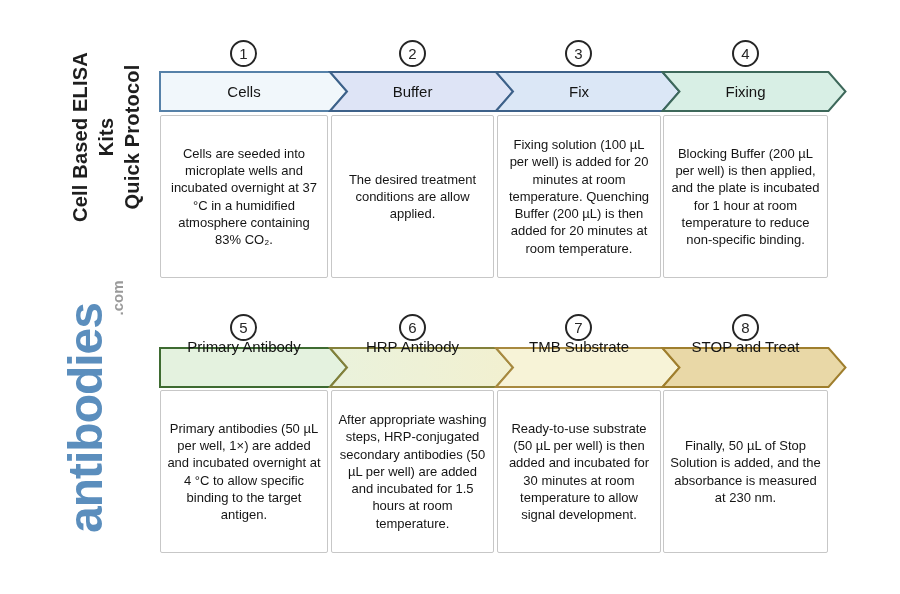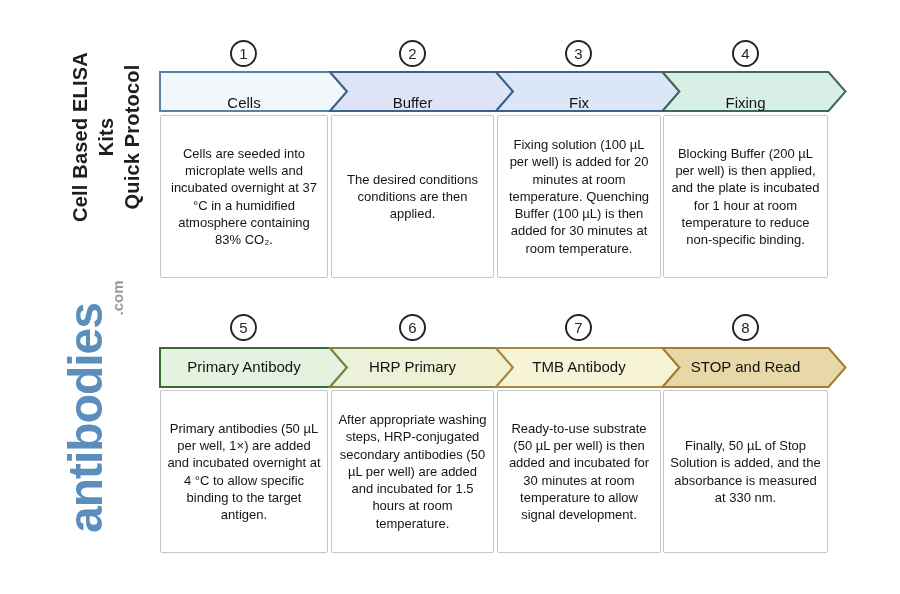--- a/index.html
+++ b/index.html
@@ -24,21 +24,21 @@
           font-size:15px;color:#141414;z-index:3;}
   .box{position:absolute;height:163px;background:#ffffff;border:1.5px solid #c7c7c7;border-radius:2px;
        box-sizing:border-box;display:flex;align-items:center;justify-content:center;padding:6px 5px;}
   .box p{margin:0;font-size:13px;line-height:1.33;text-align:center;color:#151515;}
   
   .c0{left:160px;width:168px;} .c1{left:331px;width:163px;}
   .c2{left:497px;width:164px;} .c3{left:663px;width:165px;}
   .circle.c0{left:230px;width:27px;} .circle.c1{left:399px;width:27px;}
   .circle.c2{left:565px;width:27px;} .circle.c3{left:732px;width:27px;}
   .circle.r0{top:40px;} .circle.r1{top:314px;}
-  .hlabel.r0{top:82px;} .hlabel.r1{top:346px;}
+  .hlabel.r0{top:71px;} .hlabel.r1{top:326px;}
   .box.r0{top:115px;} .box.r1{top:390px;}
 </style>
 </head>
 <body>
 
 <div class="rot vtitle">
   <div>Cell Based ELISA Kits</div>
   <div>Quick Protocol</div>
 </div>
 <div class="rot logo" style="color: rgb(91, 142, 189);">antibodies</div>
@@ -86,40 +86,40 @@
   </div>
 <div class="circle r1 c3">
     <span>8</span>
   </div>
 
 <div class="hlabel r0 c0">Cells</div>
 <div class="hlabel r0 c1">Buffer</div>
 <div class="hlabel r0 c2">Fix</div>
 <div class="hlabel r0 c3">Fixing</div>
 <div class="hlabel r1 c0">Primary Antibody</div>
-<div class="hlabel r1 c1">HRP Primary</div>
-<div class="hlabel r1 c2">TMB Antibody</div>
-<div class="hlabel r1 c3">STOP and Read</div>
+<div class="hlabel r1 c1">HRP Antibody</div>
+<div class="hlabel r1 c2">TMB Substrate</div>
+<div class="hlabel r1 c3">STOP and Treat</div>
 
 <div class="box r0 c0">
     <p>Cells are seeded into microplate wells and incubated overnight at 37 °C in a humidified atmosphere containing 83% CO₂.</p>
   </div>
 <div class="box r0 c1">
-    <p>The desired conditions conditions are then applied.</p>
+    <p>The desired treatment conditions are allow applied.</p>
   </div>
 <div class="box r0 c2">
-    <p>Fixing solution (100 µL per well) is added for 20 minutes at room temperature. Quenching Buffer (100 µL) is then added for 30 minutes at room temperature.</p>
+    <p>Fixing solution (100 µL per well) is added for 20 minutes at room temperature. Quenching Buffer (200 µL) is then added for 20 minutes at room temperature.</p>
   </div>
 <div class="box r0 c3">
     <p>Blocking Buffer (200 µL per well) is then applied, and the plate is incubated for 1 hour at room temperature to reduce non-specific binding.</p>
   </div>
 <div class="box r1 c0">
     <p>Primary antibodies (50 µL per well, 1×) are added and incubated overnight at 4 °C to allow specific binding to the target antigen.</p>
   </div>
 <div class="box r1 c1">
     <p>After appropriate washing steps, HRP-conjugated secondary antibodies (50 µL per well) are added and incubated for 1.5 hours at room temperature.</p>
   </div>
 <div class="box r1 c2">
     <p>Ready-to-use substrate (50 µL per well) is then added and incubated for 30 minutes at room temperature to allow signal development.</p>
   </div>
 <div class="box r1 c3">
-    <p>Finally, 50 µL of Stop Solution is added, and the absorbance is measured at 330 nm.</p>
+    <p>Finally, 50 µL of Stop Solution is added, and the absorbance is measured at 230 nm.</p>
   </div>
 
 </body></html>

